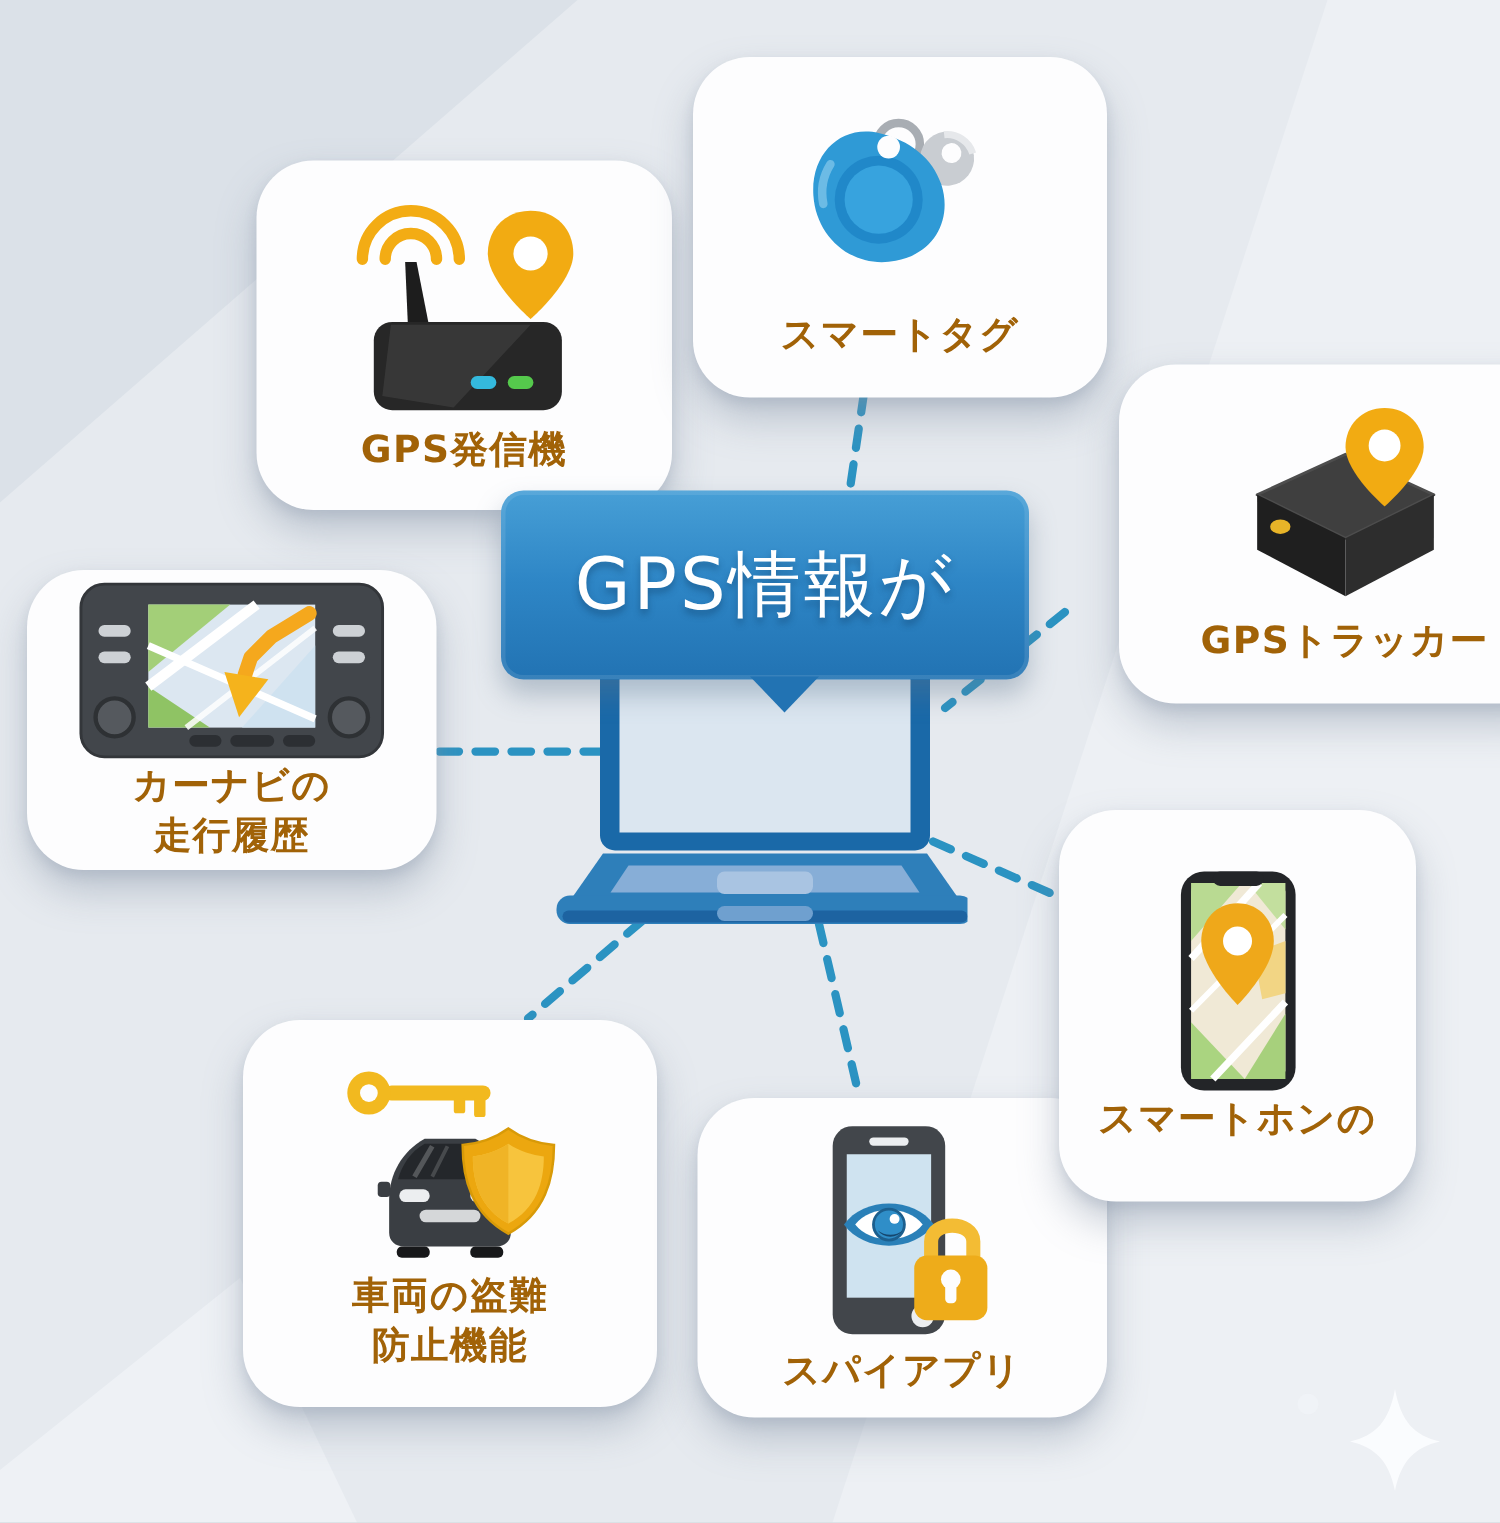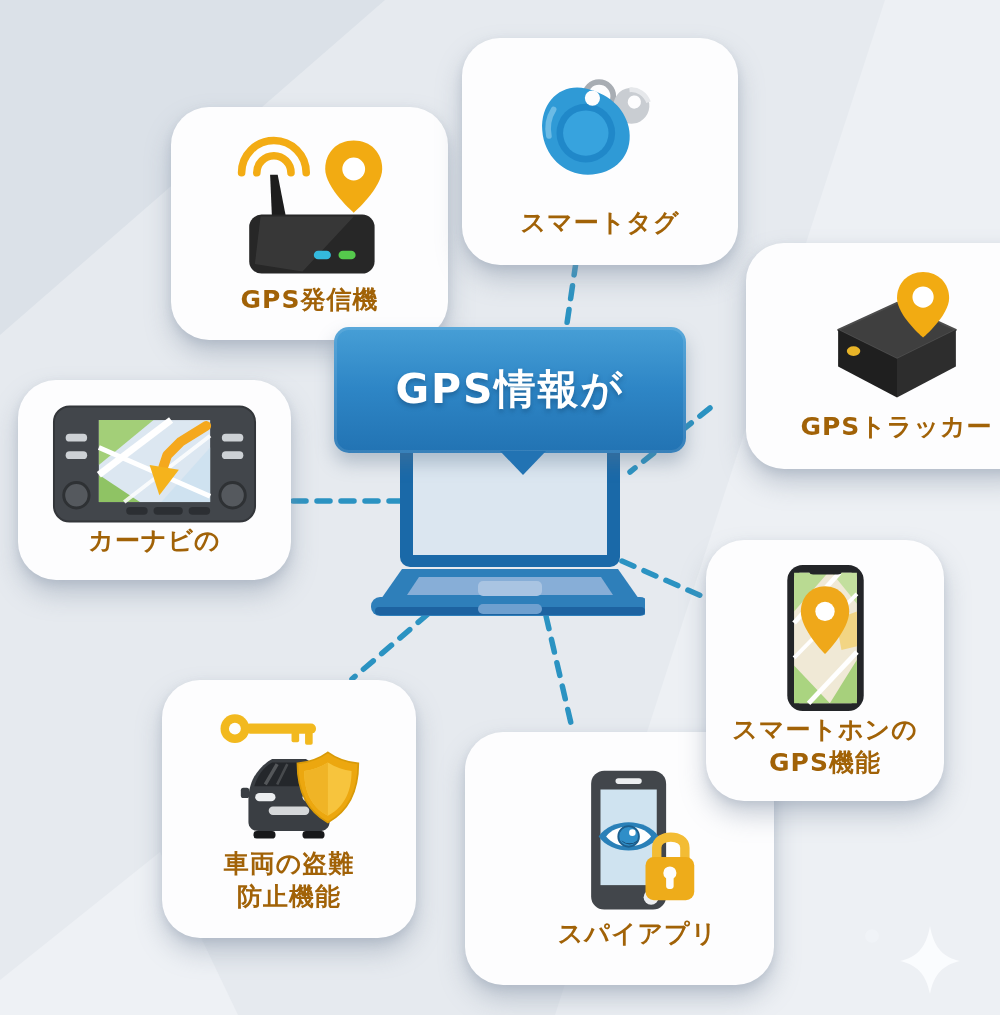--- a/index.html
+++ b/index.html
@@ -23,21 +23,21 @@
   }
   
   .banner{
     position:absolute;left:334px;top:327px;width:352px;height:126px;z-index:5;
     background:linear-gradient(180deg,#479fd6 0%,#2e86c6 48%,#2273b3 100%);
     border-radius:15px;
     box-shadow:0 10px 18px rgba(95,118,142,.38), inset 0 0 0 3px rgba(255,255,255,.10);
     display:flex;flex-direction:column;align-items:center;justify-content:center;
   }
   .banner .t1,.banner .t2{
-    color:#fff;font-weight:bold;font-size:41px;letter-spacing:2px;line-height:1.3;
+    color:#fff;font-weight:normal;font-size:48px;letter-spacing:2px;line-height:1.3;
     text-shadow:0 3px 5px rgba(16,62,104,.45);white-space:nowrap;
   }
   .banner .tail{
     position:absolute;left:166px;top:124px;width:0;height:0;
     border-left:23px solid transparent;border-right:23px solid transparent;
     border-top:24px solid #2273b3;
   }
   .laptop{position:absolute;left:355px;top:425px;z-index:2;}
   .connectors{position:absolute;left:0;top:0;z-index:1;}
 </style>
@@ -154,24 +154,24 @@
         <rect x="14" y="48" width="22" height="8" rx="4" fill="#cdd1d5"></rect>
         <rect x="174" y="30" width="22" height="8" rx="4" fill="#cdd1d5"></rect>
         <rect x="174" y="48" width="22" height="8" rx="4" fill="#cdd1d5"></rect>
         <circle cx="25" cy="93" r="13" fill="#55595e" stroke="#2e3134" stroke-width="3"></circle>
         <circle cx="185" cy="93" r="13" fill="#55595e" stroke="#2e3134" stroke-width="3"></circle>
         <rect x="76" y="105" width="22" height="8" rx="4" fill="#2c2f33"></rect>
         <rect x="104" y="105" width="30" height="8" rx="4" fill="#2c2f33"></rect>
         <rect x="140" y="105" width="22" height="8" rx="4" fill="#2c2f33"></rect>
       </svg>
     </span>
-    <span class="label"><span>カーナビの</span><br></span>
-  </div>
-
-  <div class="card" style="left:162px;top:680px;width:254px;height:258px;justify-content:center;">
+    <span class="label"><span>カーナビの</span><br><span>走行履歴</span></span>
+  </div>
+
+  <div class="card" style="left:162px;top:680px;width:276px;height:258px;justify-content:center;">
     <span class="icon-wrap">
       <svg width="200" height="142" viewBox="0 0 200 168">
         <g>
           <rect x="48" y="22" width="84" height="12" rx="6" fill="#f2b91f"></rect>
           <rect x="103" y="32" width="9" height="12" rx="2" fill="#f2b91f"></rect>
           <rect x="119" y="32" width="9" height="15" rx="2" fill="#f2b91f"></rect>
           <circle cx="36" cy="28" r="17" fill="#f2b91f"></circle>
           <circle cx="36" cy="28" r="7" fill="#fdfdfe"></circle>
         </g>
         <g>
@@ -190,21 +190,21 @@
         <g>
           <path d="M146 56 C157 64 170 68 182 69 C182 96 175 123 146 139 C117 123 110 96 110 69 C122 68 135 64 146 56 Z" fill="#eca70f" stroke="#d89a08" stroke-width="2"></path>
           <path d="M146 68 C155 74 165 77 174 78 C174 99 168 119 146 131 C124 119 118 99 118 78 C127 77 137 74 146 68 Z" fill="#f7c43d"></path>
           <path d="M146 68 C137 74 127 77 118 78 C118 99 124 119 146 131 Z" fill="#f0b426"></path>
         </g>
       </svg>
     </span>
     <span class="label"><span>車両の盗難</span><br><span>防止機能</span></span>
   </div>
 
-  <div class="card" style="left:465px;top:732px;width:273px;height:253px;padding-left:36px;">
+  <div class="card" style="left:465px;top:732px;width:273px;height:213px;">
     <span class="icon-wrap">
       <svg width="160" height="150" viewBox="0 0 160 160">
         <rect x="30" y="4" width="80" height="148" rx="14" fill="#42464b"></rect>
         <rect x="40" y="24" width="60" height="102" fill="#cfe3f0"></rect>
         <rect x="56" y="12" width="28" height="6" rx="3" fill="#eceef0"></rect>
         <circle cx="94" cy="139" r="8" fill="#eceef0"></circle>
         <g>
           <path d="M38 74 C52 54 88 54 102 74 C88 94 52 94 38 74 Z" fill="#2a80b8"></path>
           <path d="M46 74 C57 60 83 60 94 74 C83 88 57 88 46 74 Z" fill="#ffffff"></path>
           <circle cx="70" cy="74" r="11" fill="#2f8ec8" stroke="#1c5f8e" stroke-width="2"></circle>
@@ -233,16 +233,16 @@
         <polygon points="80,145 80,100 52,145" fill="#a7d07c"></polygon>
         <polygon points="58,58 80,50 80,86 64,90" fill="#f2d584"></polygon>
         <line x1="15" y1="62" x2="62" y2="10" stroke="#ffffff" stroke-width="5"></line>
         <line x1="15" y1="98" x2="80" y2="32" stroke="#ffffff" stroke-width="4"></line>
         <line x1="30" y1="145" x2="80" y2="92" stroke="#ffffff" stroke-width="5"></line>
         <rect x="30" y="2" width="35" height="10" rx="5" fill="#232528"></rect>
         <path d="M47 24 C32 24 22 36 22 50 C22 69 47 94 47 94 C47 94 72 69 72 50 C72 36 62 24 47 24 Z" fill="#efa81a"></path>
         <circle cx="47" cy="50" r="10" fill="#ffffff"></circle>
       </svg>
     </span>
-    <span class="label"><span>スマートホンの</span><br><span>GPS機能</span></span>
+    <span class="label"><span>スマートホンの</span><br></span>
   </div>
 
 </div>
 
 </body></html>

